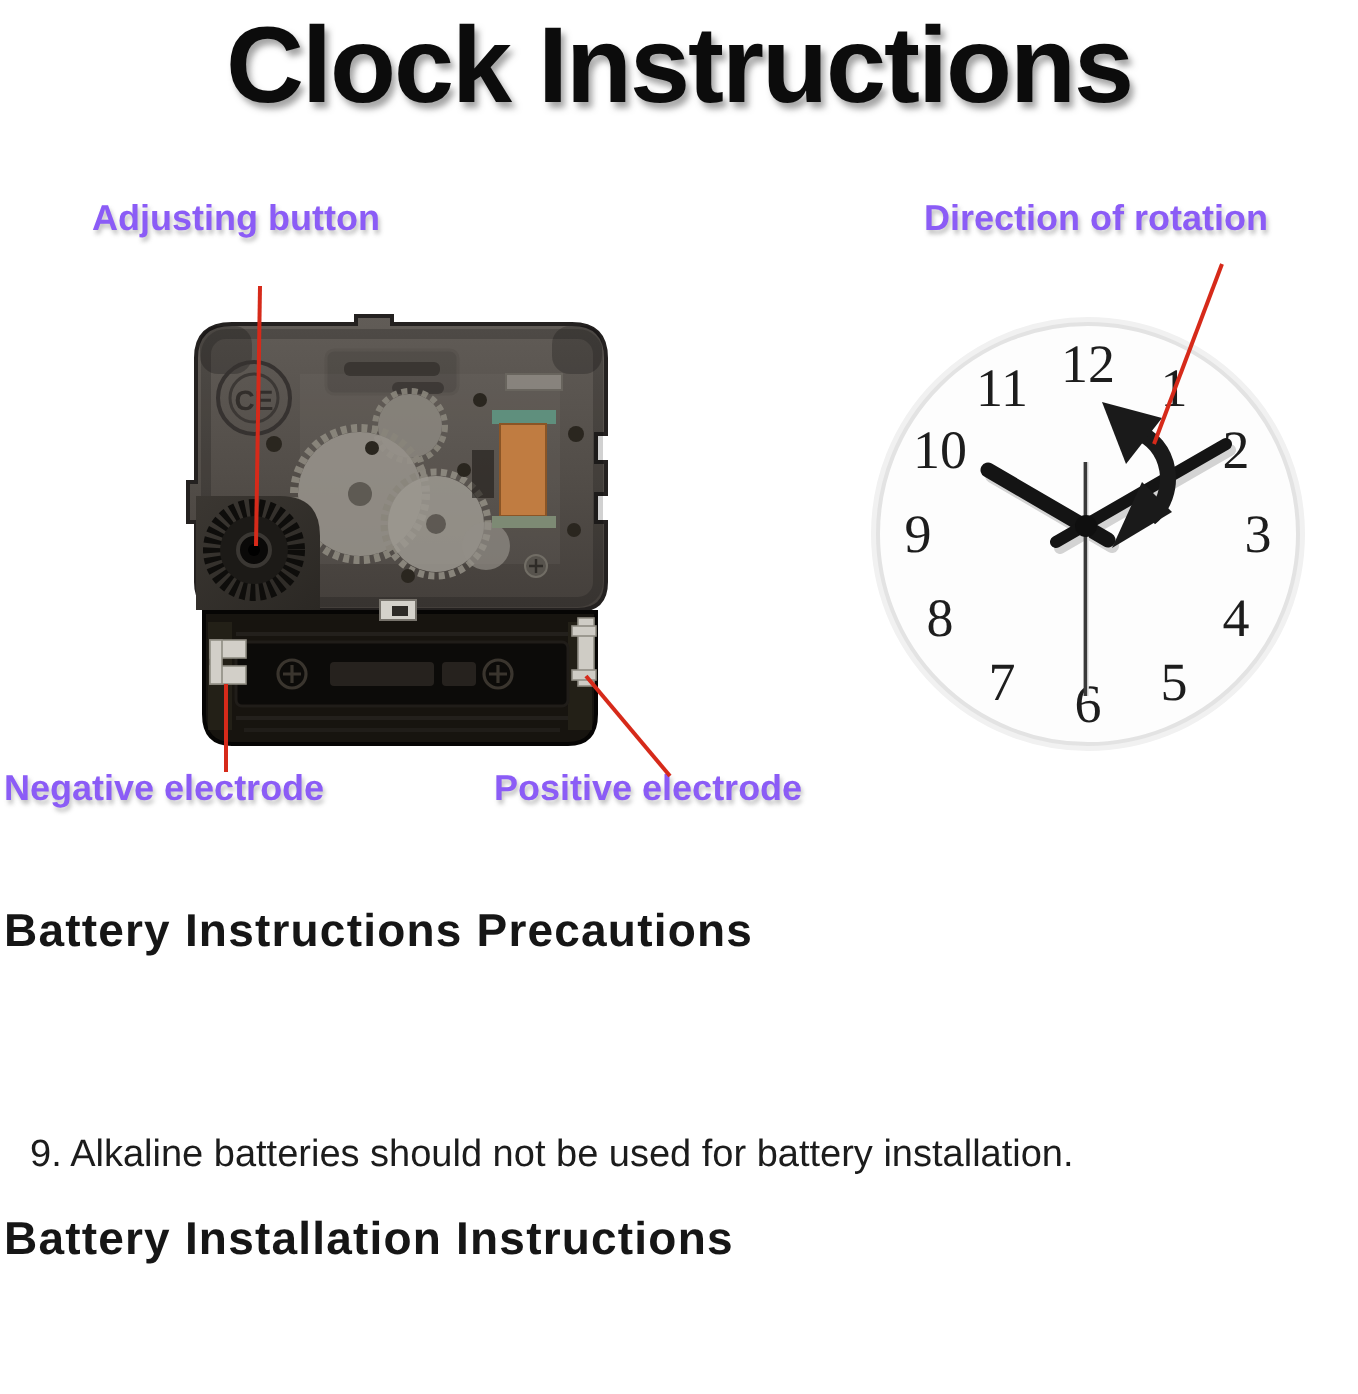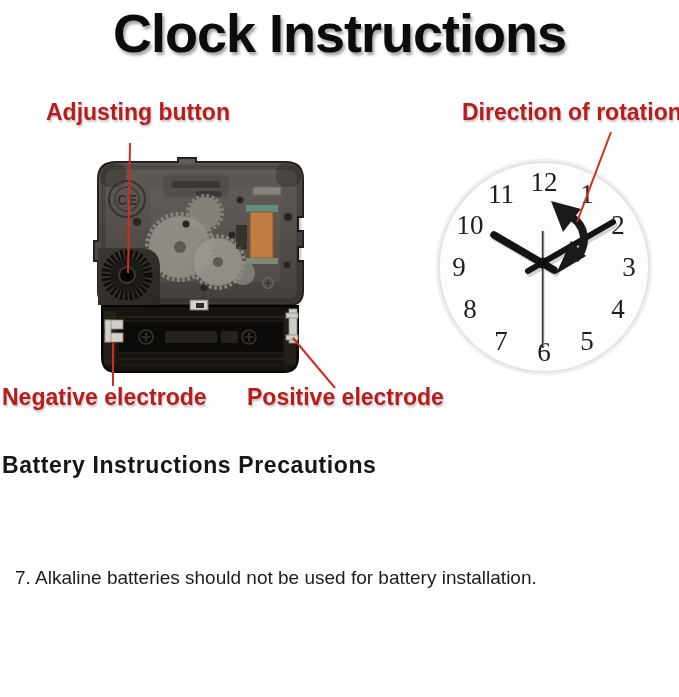--- a/index.html
+++ b/index.html
@@ -8,21 +8,21 @@
     font-family:"Liberation Sans","DejaVu Sans",sans-serif;color:#111;
   }
   .abs{position:absolute;}
   #title{
     top:2px;left:0;width:679px;text-align:center;
     font-size:54px;font-weight:700;letter-spacing:-1px;color:#0c0c0c;
     text-shadow:2px 3px 3px rgba(90,90,90,0.55);
     white-space:nowrap;
   }
   .callout-label{
-    font-size:23px;font-weight:700;color:#b91c1c;white-space:nowrap;
+    font-size:18px;font-weight:700;color:#8b5cf6;white-space:nowrap;
     text-shadow:1px 2px 2px rgba(120,120,120,0.45);
   }
   #label-adjusting{top:99px;left:46px;}
   #label-rotation{top:99px;left:462px;}
   #label-negative{top:384px;left:2px;}
   #label-positive{top:384px;left:247px;}
   .section-heading{
     font-size:23px;font-weight:700;color:#161616;letter-spacing:0.6px;white-space:nowrap;
   }
   #precautions-heading{top:452px;left:2px;}
@@ -204,23 +204,24 @@
       <line x1="130" y1="48" x2="128" y2="178"></line>
       <line x1="611" y1="37" x2="577" y2="127"></line>
       <line x1="113" y1="247" x2="113" y2="291"></line>
       <line x1="293" y1="243" x2="335" y2="293"></line>
     </g>
   </svg>
 
   <div id="precautions-heading" class="abs section-heading">Battery Instructions Precautions</div>
 
   <div id="precautions-list" class="abs body-lines">
-    <div>7. Alkaline batteries should not be used for battery installation.</div>
+    <div>9. Alkaline batteries should not be used for battery installation.</div>
     
   </div>
 
+  <div id="installation-heading" class="abs section-heading">Battery Installation Instructions</div>
 
   <div id="installation-para" class="abs body-lines">
     
     
   </div>
 
 </div>
 
 </body></html>

